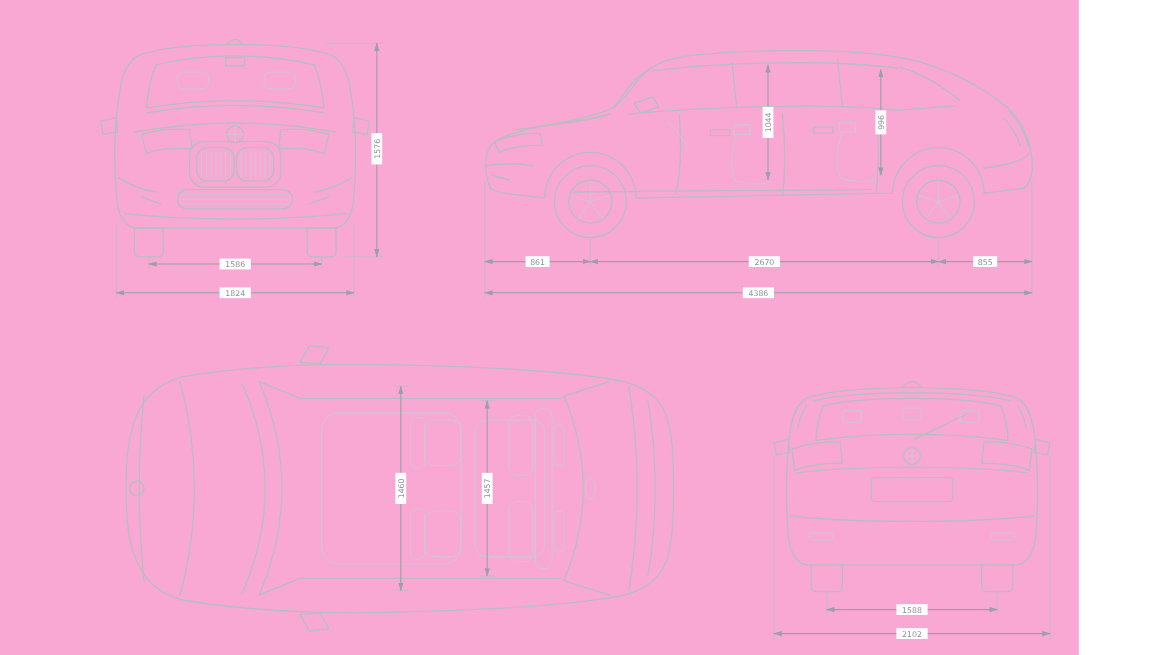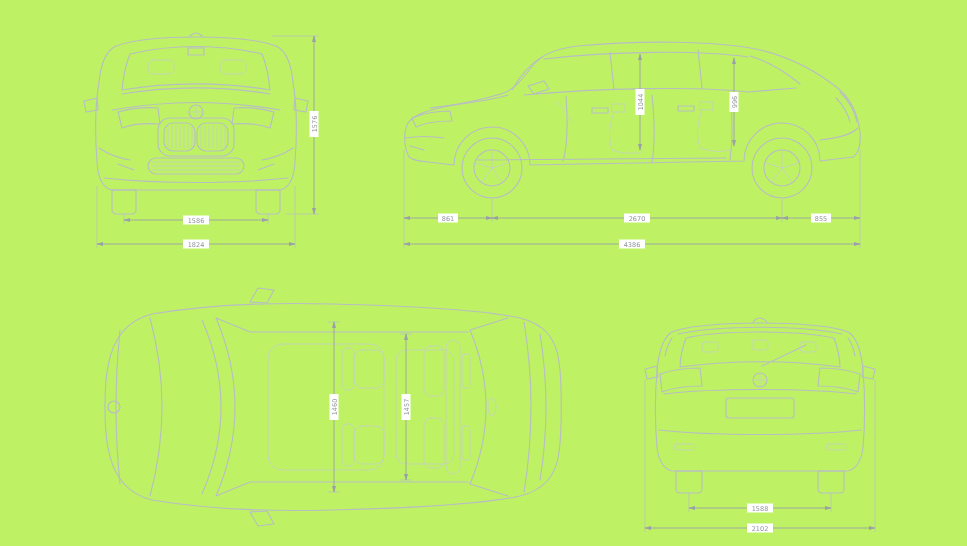--- a/index.html
+++ b/index.html
@@ -1,16 +1,16 @@
 <!DOCTYPE html>
 <html><head>
 <meta charset="utf-8">
 <style>
   html,body{margin:0;padding:0;background:#ffffff;}
-  .page{position:relative;width:967px;height:546px;background:#bef264;overflow:hidden;
+  .page{position:relative;width:899px;height:546px;background:#f9a8d4;overflow:hidden;
         font-family:"DejaVu Sans", sans-serif;}
   svg{display:block;}
   .car{stroke:#b8bdc4;stroke-width:1.1;fill:none;stroke-linecap:round;stroke-linejoin:round;}
   .fine{stroke:#c7ccd2;stroke-width:0.7;fill:none;stroke-linecap:round;}
   .dim{stroke:#9aa0a7;stroke-width:0.9;fill:none;}
   .ext{stroke:#b9bec4;stroke-width:0.7;fill:none;}
   .dimtext{font-family:"DejaVu Sans", sans-serif;font-size:6.5px;fill:#8d939a;text-anchor:middle;}
   .dimbg{fill:#ffffff;}
 </style>
 </head>

